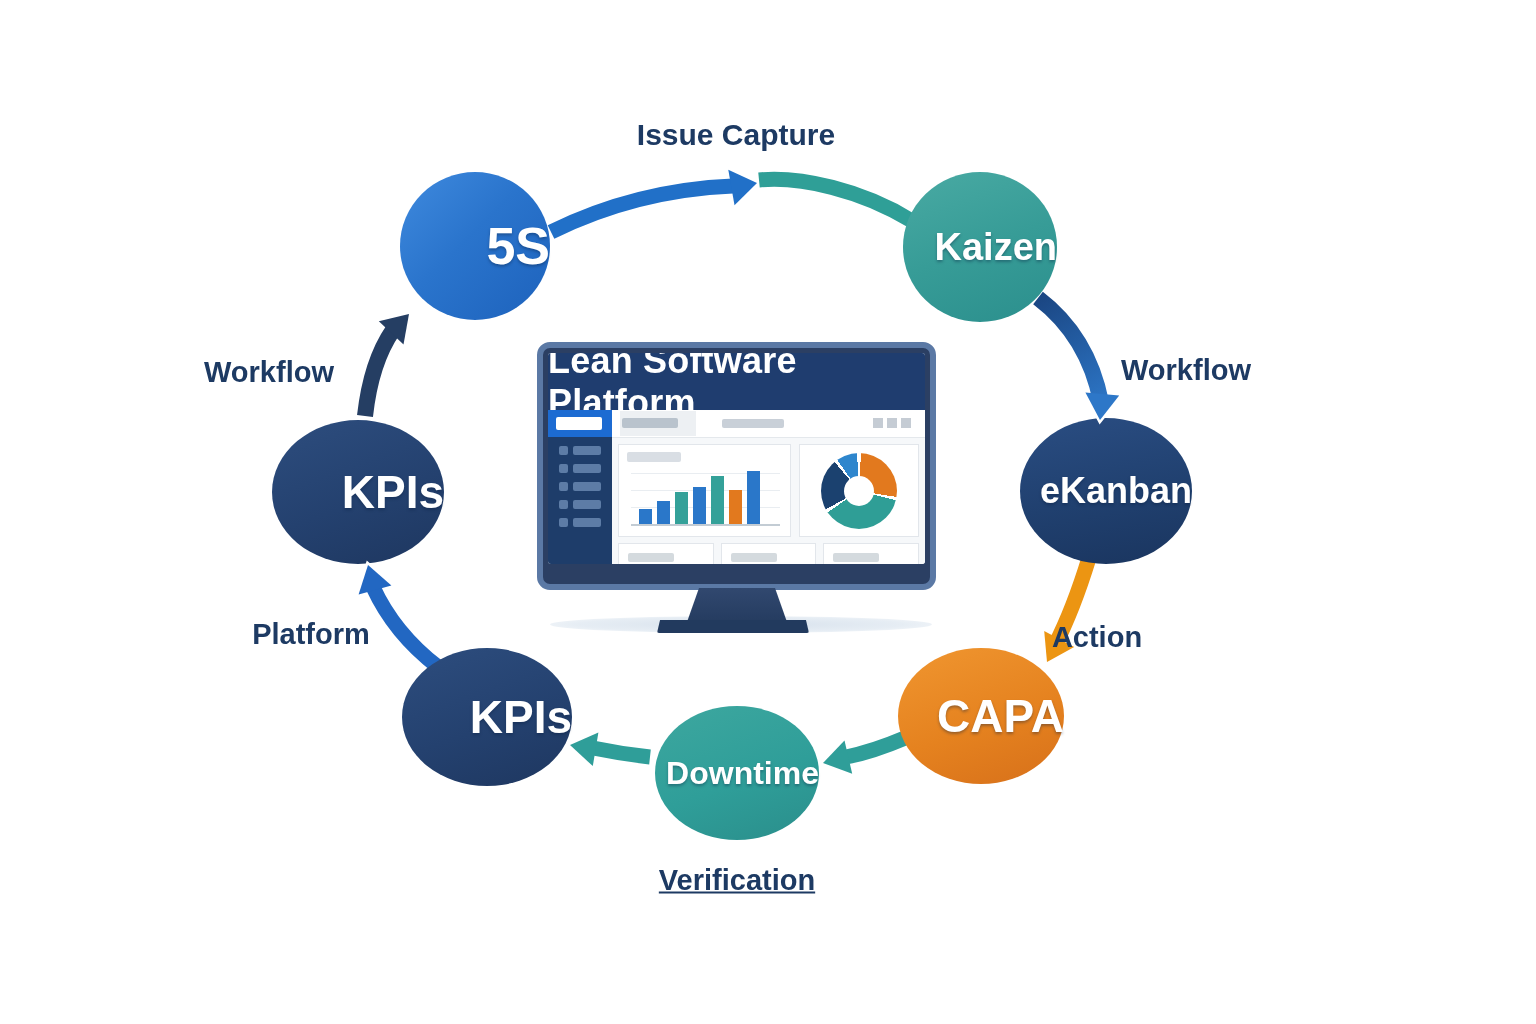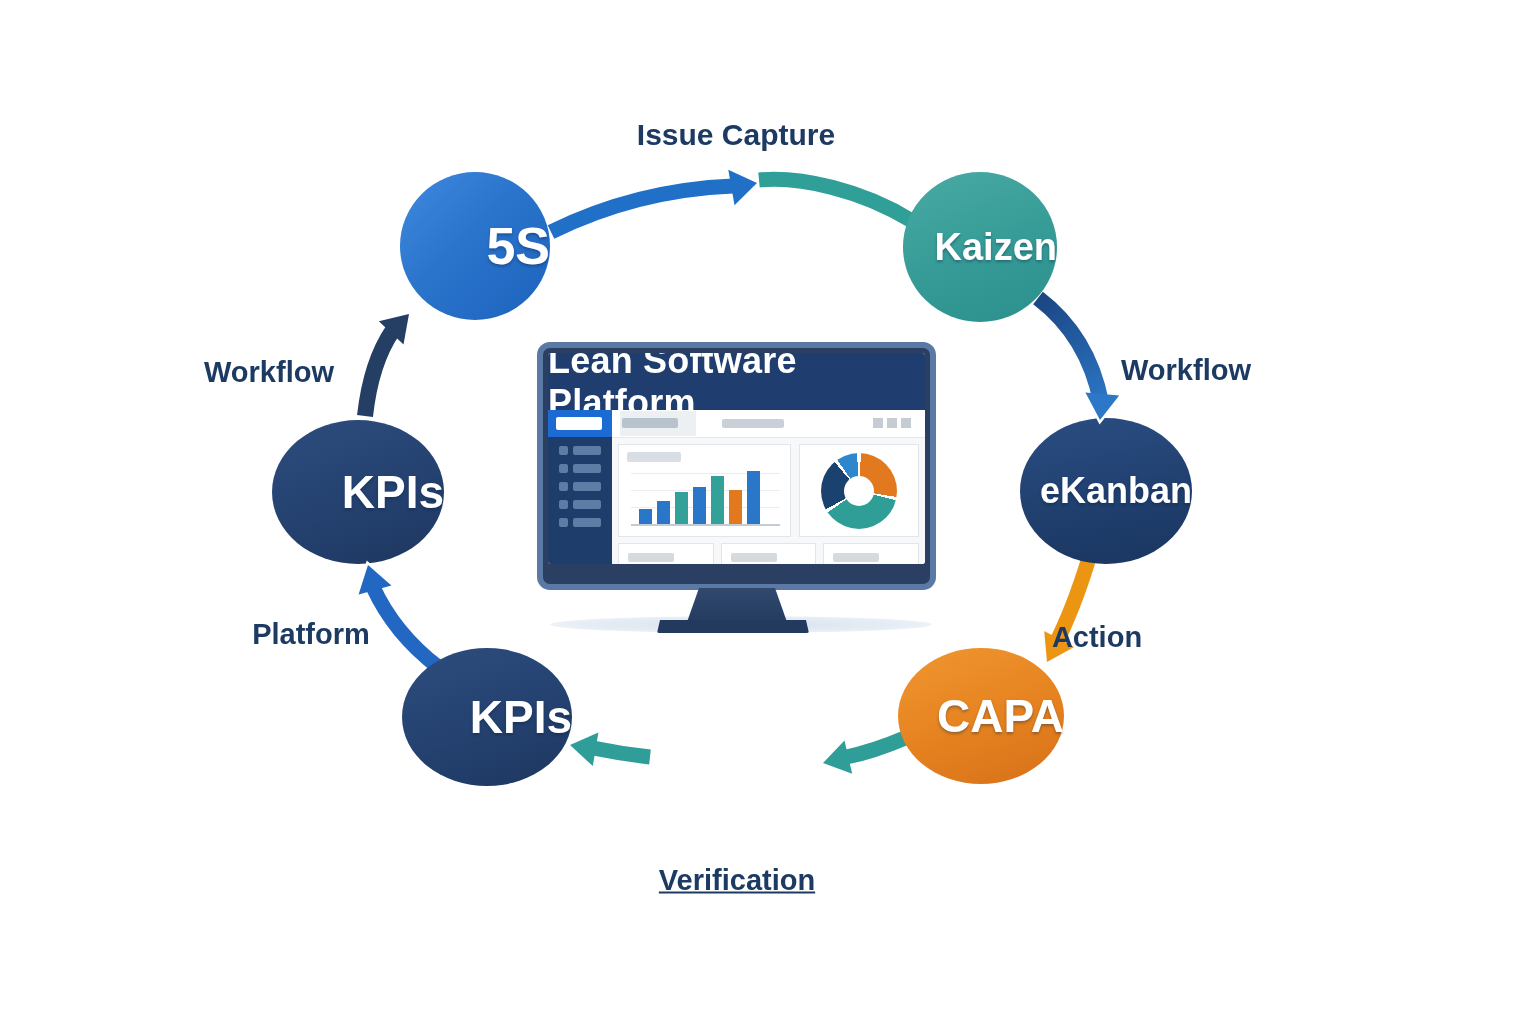--- a/index.html
+++ b/index.html
@@ -200,20 +200,23 @@
     </div>
   <div class="node node-kaizen">
       <span>Kaizen</span>
     </div>
   <div class="node node-ekanban">
       <span>eKanban</span>
     </div>
   <div class="node node-capa">
       <span>CAPA</span>
     </div>
+  <div class="node node-downtime">
+      <span>Downtime</span>
+    </div>
   <div class="node node-kpis-bottom">
       <span>KPIs</span>
     </div>
   <div class="node node-kpis-left">
       <span>KPIs</span>
     </div>
 
   <svg id="arrows-over" class="layer" width="1536" height="1024" viewBox="0 0 1536 1024">
     <g>
       <polyline points="1085.4,392.6 1100,420 1119.2,395.6" fill="none" stroke="#ffffff" stroke-width="5"></polyline>

